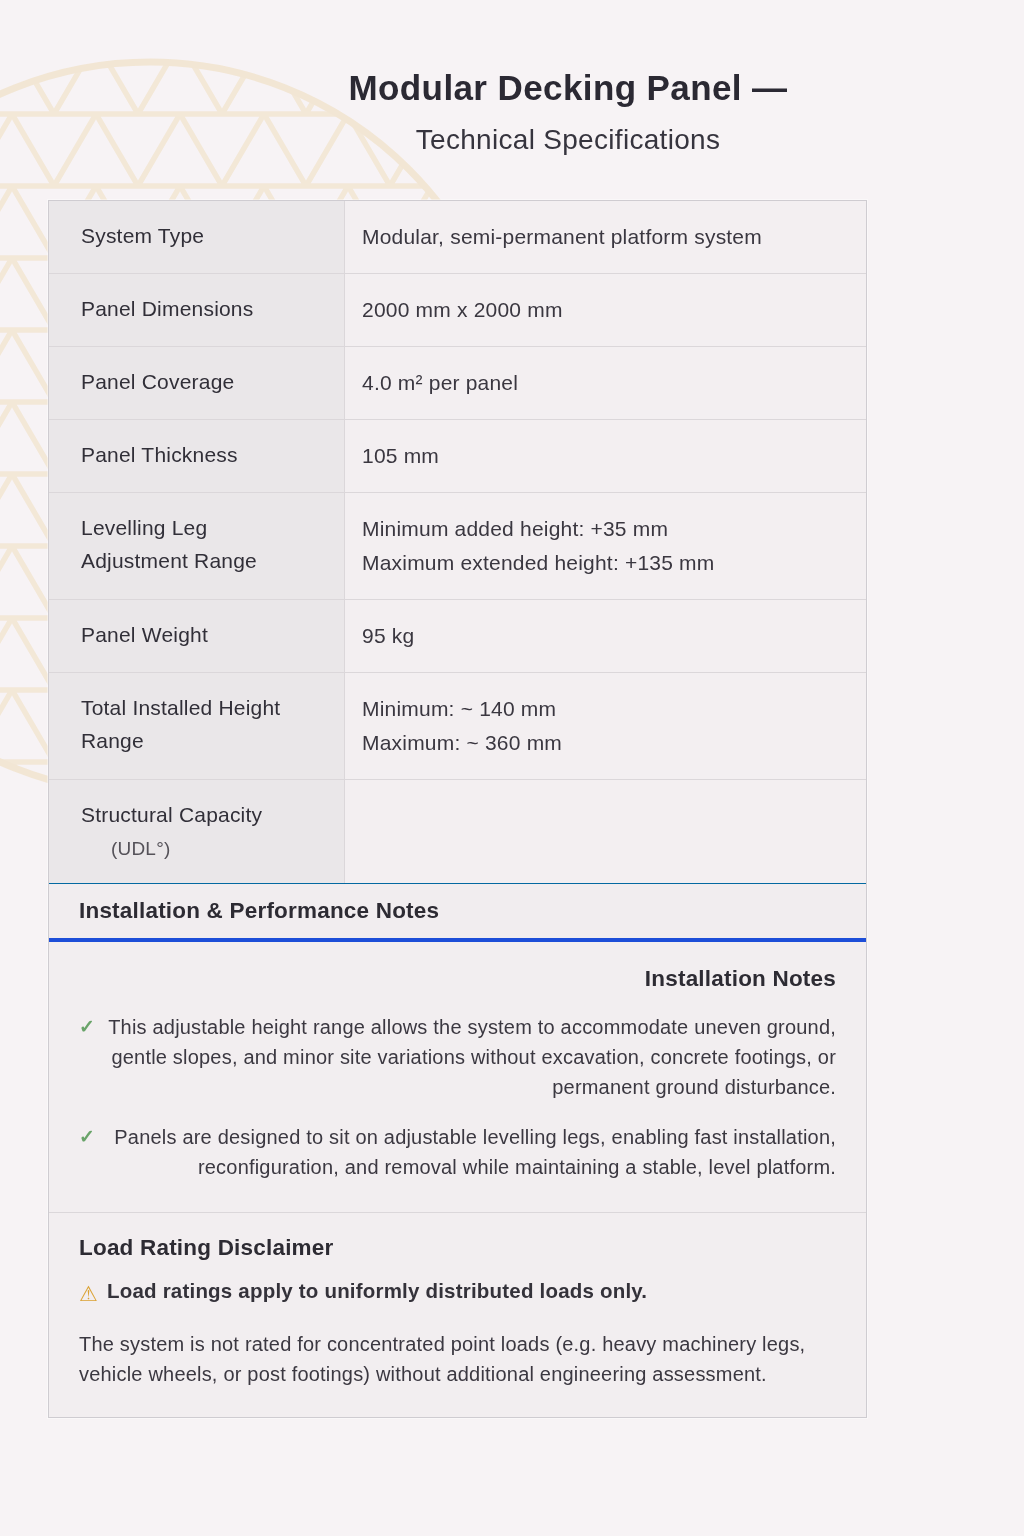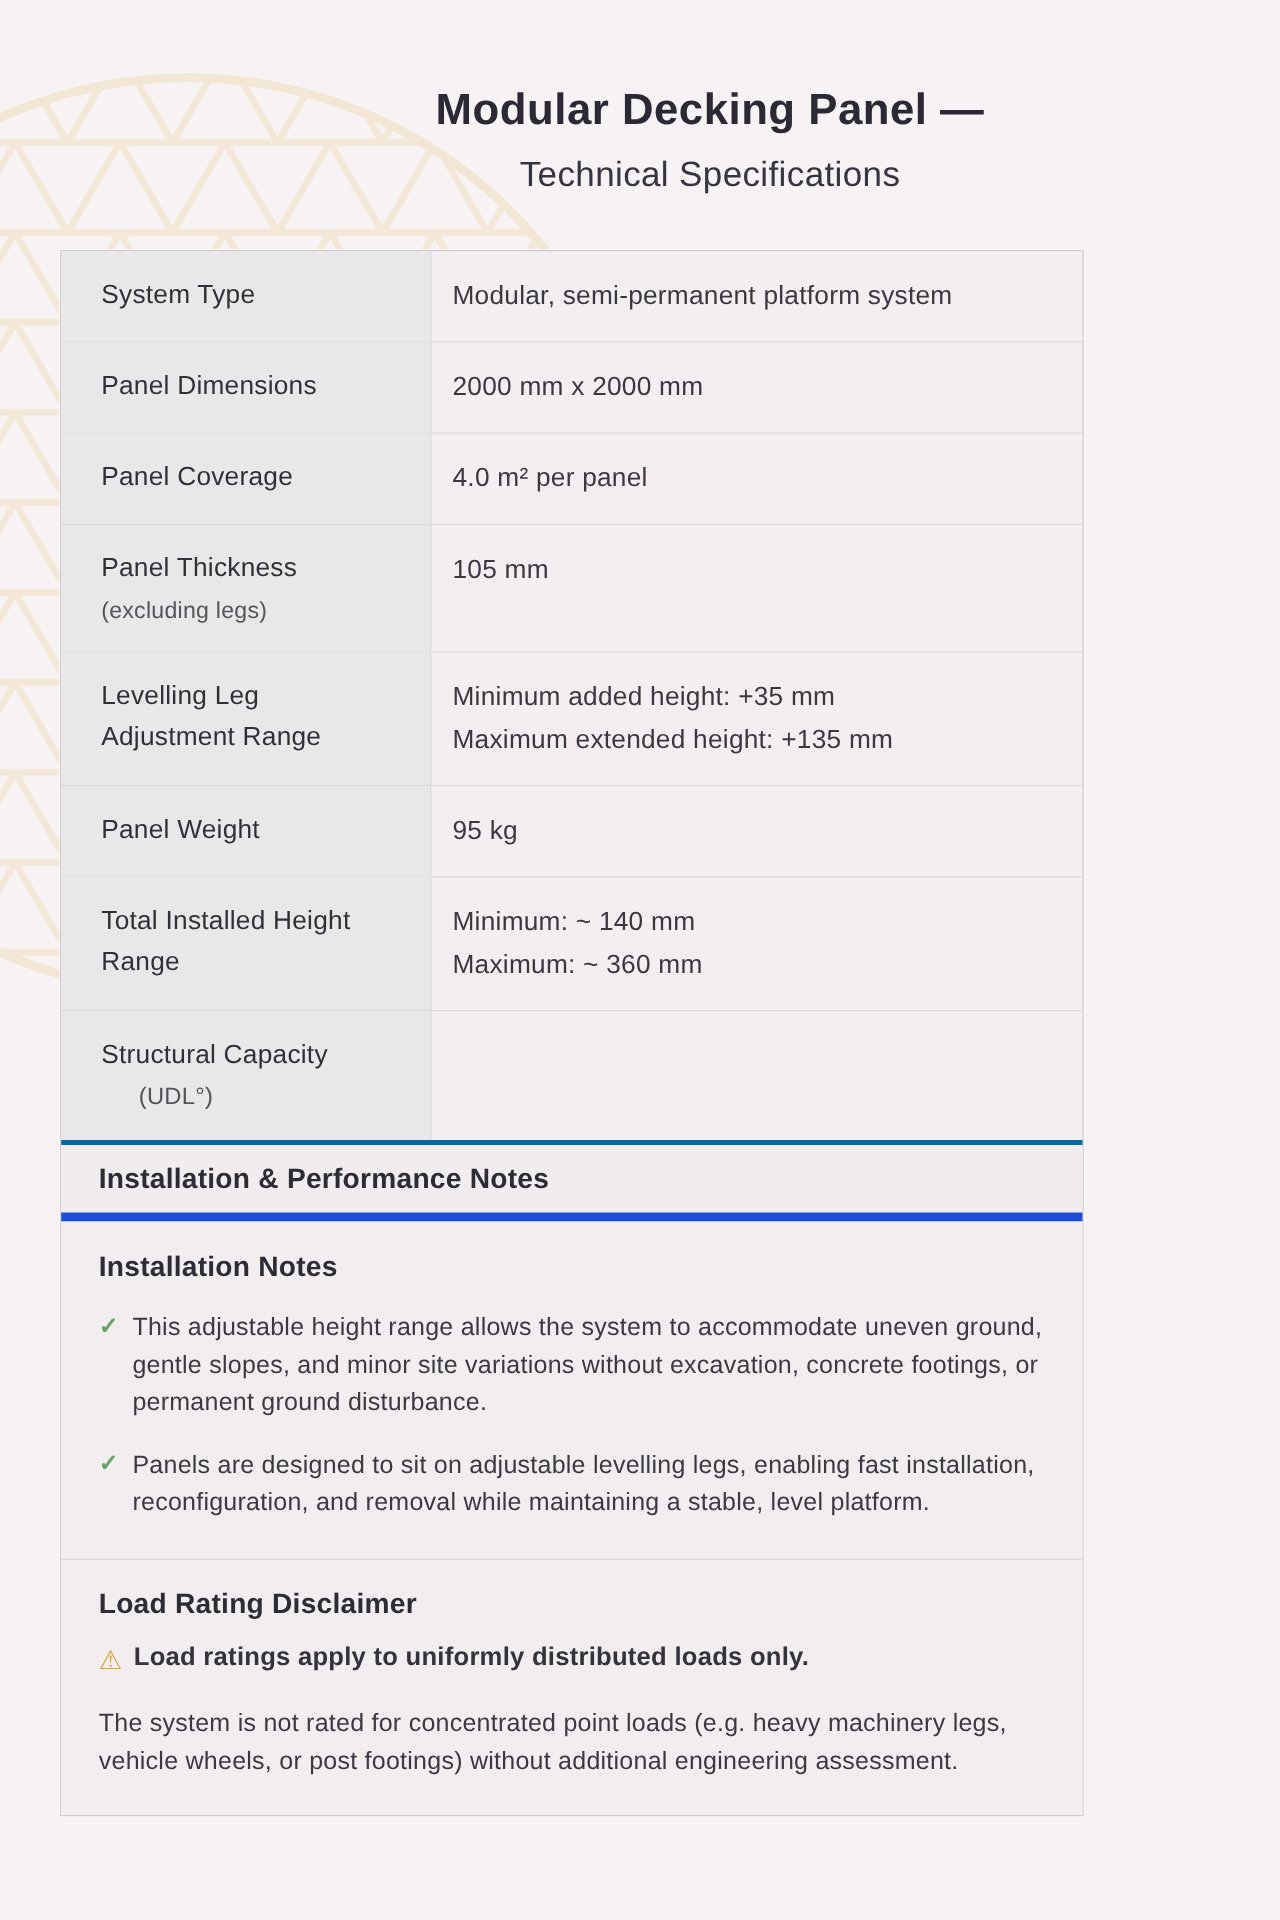--- a/index.html
+++ b/index.html
@@ -89,32 +89,33 @@
   .value-stack { flex:1; display:flex; flex-direction:column; }
   .value-sub {
     padding:16px 20px 16px 17px;
     font-size:21px;
     line-height:1.5;
     color:#3a3740;
     letter-spacing:0.2px;
   }
   .value-sub + .value-sub { border-top:1px solid #dbd7da; }
   .section-header-row {
-    border-top:4px solid #0369a1;
+    border-top:1px solid #0369a1;
     background:#f1edef;
     padding:14px 20px 14px 30px;
     font-size:22.5px;
     font-weight:600;
     color:#2d2b33;
     letter-spacing:0.2px;
   }
   .notes-block {
-    border-top:7px solid #1d4ed8;
+    border-top:4px solid #1d4ed8;
     background:#f2eef0;
     padding:24px 30px 10px 30px;
+    text-align:right;
   }
   .notes-heading {
     font-size:22.5px;
     font-weight:600;
     color:#2d2b33;
     margin-bottom:20px;
     letter-spacing:0.2px;
   }
   .note-item {
     display:flex;
@@ -208,21 +209,20 @@
       <span class="label-text">Panel Coverage</span>
     </div>
     <div class="value-cell">
       <span class="value-line">4.0 m² per panel</span>
     </div>
   </div>
 
   <div class="spec-row">
     <div class="label-cell">
       <span class="label-text">Panel Thickness</span>
-      <span class="label-note-block">(excluding legs)</span>
     </div>
     <div class="value-cell">
       <span class="value-line">105 mm</span>
     </div>
   </div>
 
   <div class="spec-row">
     <div class="label-cell">
       <span class="label-text label-wrap" style="display:inline-block">Levelling Leg Adjustment Range</span>
     </div>

